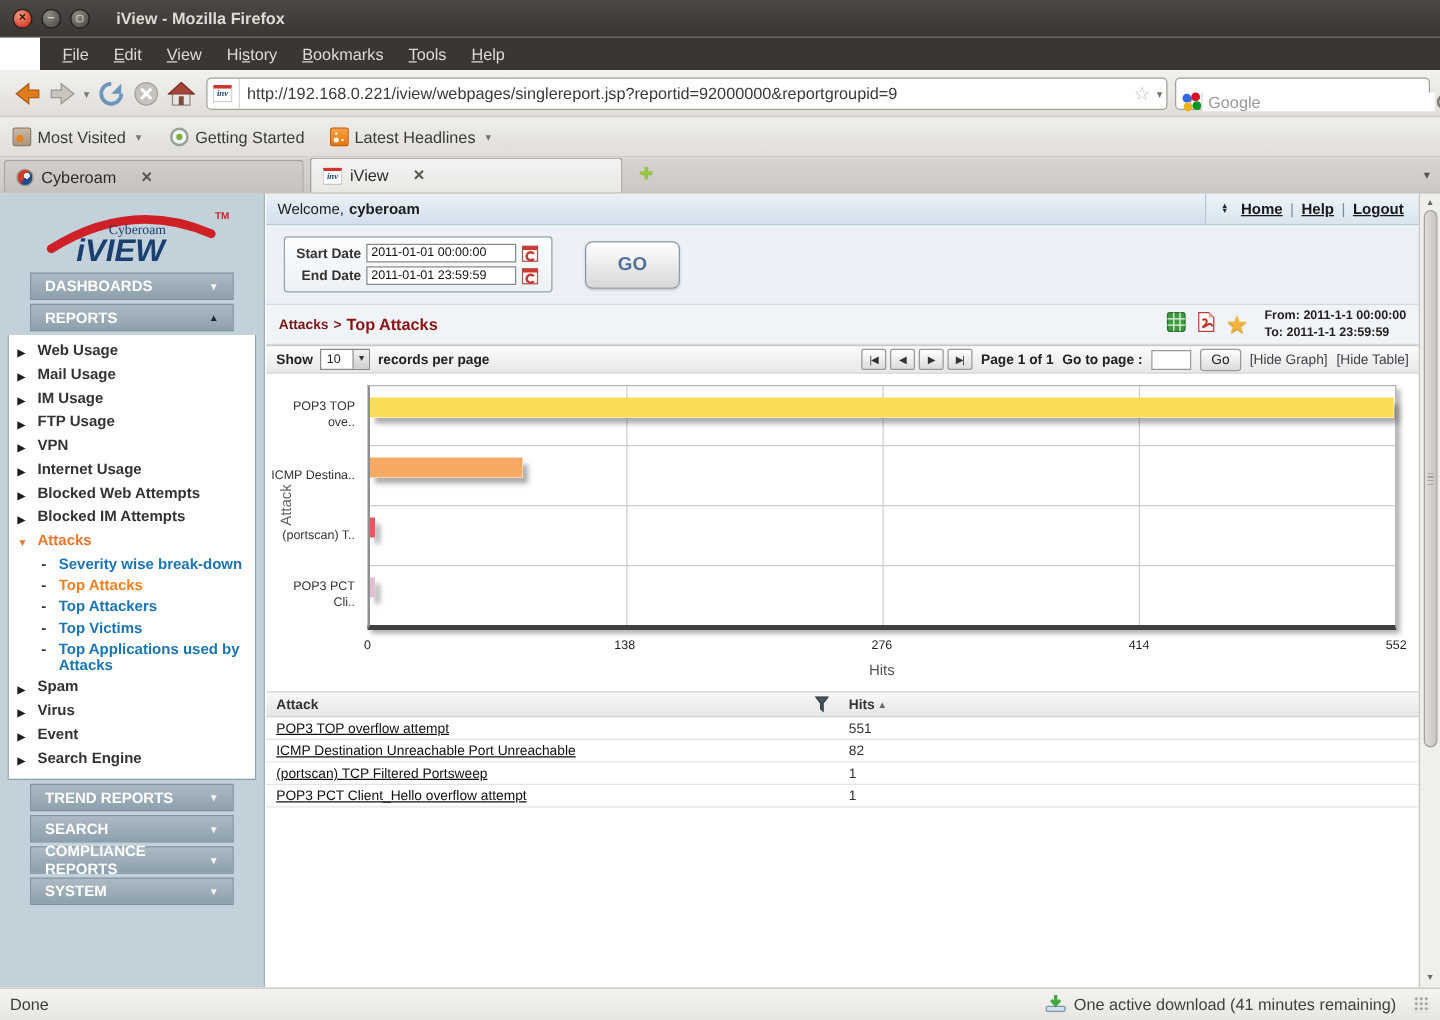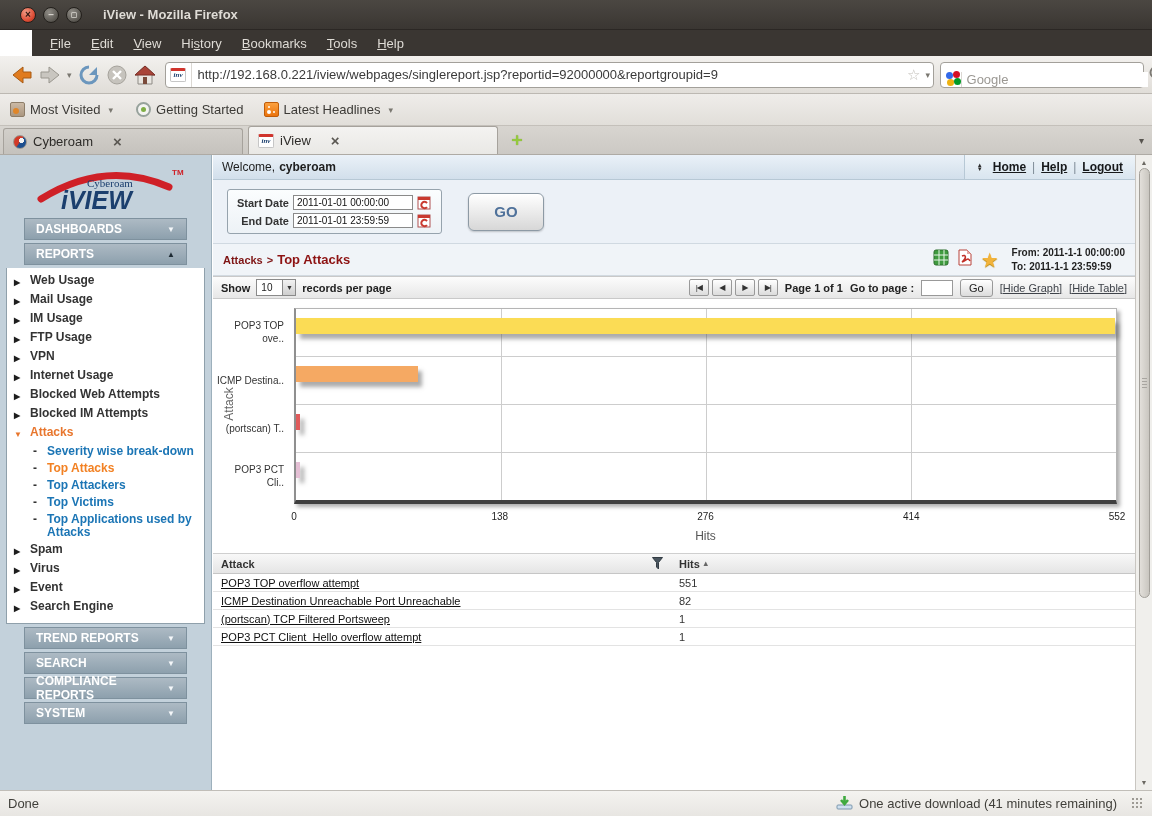--- a/index.html
+++ b/index.html
@@ -3,21 +3,21 @@
 <meta charset="utf-8">
 <style>
   * { box-sizing: border-box; margin: 0; padding: 0; }
   html,body { width:1152px; height:816px; overflow:hidden; }
   body { font-family:"Liberation Sans", sans-serif; background:#fff; position:relative; }
   .screen { position:absolute; inset:0; }
 
   
   .titlebar { position:absolute; left:0; right:0; top:0; height:30px;
     background:linear-gradient(#4b4742,#3a3632); border-bottom:1px solid #2b2724;
-    display:flex; align-items:center; padding-left:20px; }
+    display:flex; align-items:center; padding-left:10px; }
   .winbtn { width:16px; height:16px; border-radius:50%; margin-right:7px; border:1px solid #23201c;
     position:relative; cursor:pointer; }
   .winbtn.close { background:radial-gradient(circle at 35% 30%, #f09c86, #dd4c35 62%, #8e2e1a); }
   .winbtn.min, .winbtn.max { background:radial-gradient(circle at 35% 30%, #8f8c86, #5e5b55 65%, #3c3934); }
   .winbtn::after { position:absolute; inset:0; display:flex; align-items:center; justify-content:center;
     font-size:10px; color:#2b1510; font-weight:bold; }
   .winbtn.close::after { content:"×"; }
   .winbtn.min::after  { content:"–"; color:#d8d5cf; }
   .winbtn.max::after  { content:"▢"; font-size:7px; color:#d8d5cf; }
   .title-text { color:#dfdcd6; font-weight:bold; font-size:13px; margin-left:14px; }
@@ -36,21 +36,21 @@
     display:flex; align-items:center; margin:0 6px; overflow:hidden; }
   .url-favicon { width:26px; height:100%; border-right:1px solid #dbd8d3; display:flex;
     align-items:center; justify-content:center; }
   .fv-iview, .url-fv { width:16px; height:14px; background:#fff; border:1px solid #c6c6c6; border-radius:2px;
     border-top:3px solid #d0342c; font:italic bold 7px/9px "Liberation Serif",serif; color:#1b3f6e; text-align:center; }
   .fv-iview::after, .url-fv::after { content:"inv"; }
   .url-input { flex:1; border:none; outline:none; font-size:13px; color:#3a3a3a; padding:0 6px;
     font-family:"Liberation Sans",sans-serif; background:transparent; }
   .url-star { font-size:15px; color:#c4c1bb; padding:0 2px; }
   .searchbox { width:204px; height:26px; background:#fff; border:1px solid #a3a09a; border-radius:4px;
-    display:flex; align-items:flex-end; padding:0 4px; }
+    display:flex; align-items:flex-start; padding:11px 4px; }
   .g-icon { width:16px; height:16px; position:relative; margin:0 1px; }
   .gd { position:absolute; width:7px; height:7px; border-radius:50%; }
   .gd.b { left:0; top:1px;  background:#3369e8; }
   .gd.r { left:7px; top:0;  background:#d50f25; }
   .gd.y { left:1px; top:8px; background:#eeb211; }
   .gd.g { left:8px; top:7px; background:#009925; }
   .search-input { flex:1; border:none; outline:none; border-left:1px solid #dbd8d3; margin-left:3px;
     font-size:13px; color:#555; padding:0 5px; font-family:"Liberation Sans",sans-serif; }
   .search-input::placeholder { color:#9b9893; }
 
@@ -148,21 +148,21 @@
   .page-size .ps-btn { width:13px; height:100%; background:linear-gradient(#f2f2f2,#cfcfcf);
     border-left:1px solid #8a8a8a; font-size:7px; display:flex; align-items:center; justify-content:center; color:#333; }
   .pager-right { margin-left:auto; display:flex; align-items:center; gap:7px; }
   .nav-btn { width:20px; height:17px; border:1px solid #999; border-radius:2px;
     background:linear-gradient(#fff,#dcdcdc); font-size:8px; color:#333; display:inline-flex;
     align-items:center; justify-content:center; letter-spacing:-1px; cursor:pointer; }
   .goto-input { width:32px; height:16px; border:1px solid #999; font-size:11px; padding:0 2px; }
   .mini-btn { height:18px; padding:0 8px; border:1px solid #999; border-radius:3px;
     background:linear-gradient(#fff,#dcdcdc); font-size:11px; color:#222; display:inline-flex;
     align-items:center; cursor:pointer; }
-  .hide-link { color:#3f434a; text-decoration:underline; cursor:pointer; }
+  .hide-link { color:#3f434a; cursor:pointer; }
 
   .chart-panel { position:relative; height:250px; background:#fff; }
   .plot { position:absolute; left:81px; top:9px; width:823px; height:196px; background:#fff;
     border:1px solid #b5b5b5; border-left:2px solid #8f8f8f; border-bottom:4px solid #3f3f3f;
     box-shadow:3px 3px 4px rgba(0,0,0,.32); }
   .vgrid { position:absolute; top:0; bottom:0; width:1px; background:#cdcdcd; }
   .band { position:relative; height:48px; border-bottom:1px solid #cdcdcd; }
   .band:last-child { border-bottom:none; }
   .bar { position:absolute; left:0; top:9px; height:16px; box-shadow:4px 5px 4px rgba(90,90,90,.5); }
   .cat-labels { position:absolute; left:0; top:9px; width:76px; height:196px; }

